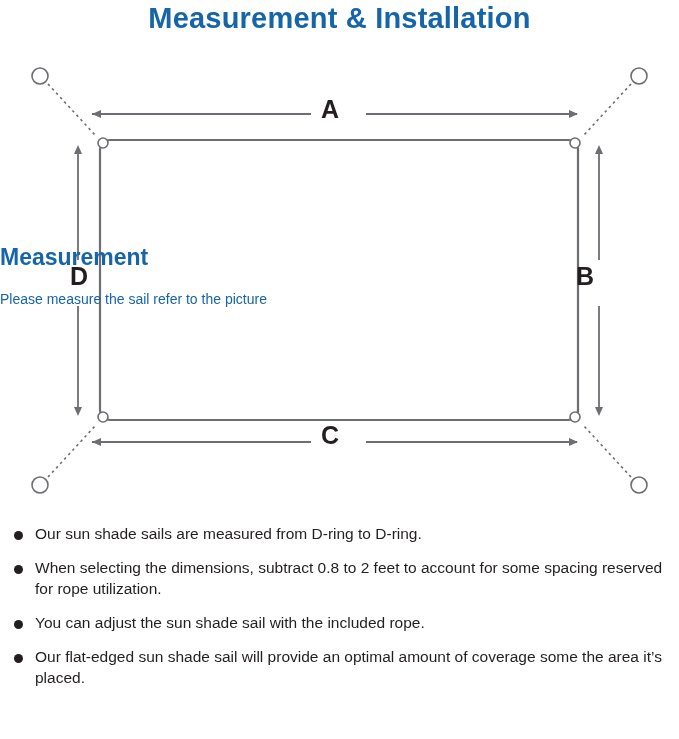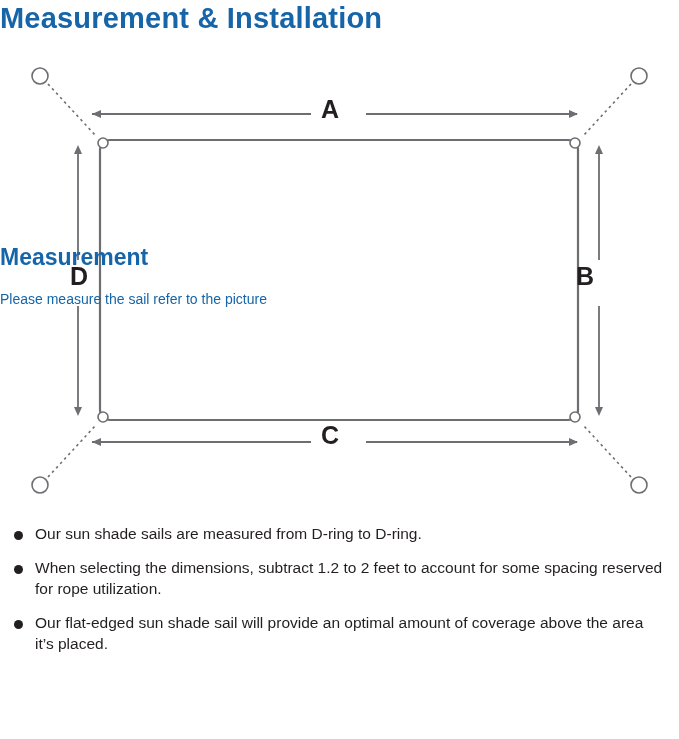--- a/index.html
+++ b/index.html
@@ -18,20 +18,21 @@
   .page {
     position: relative;
     width: 679px;
     height: 739px;
   }
   .title {
     position: absolute;
     top: 2px;
     left: 0;
     width: 679px;
+    text-align: center;
     font-size: 29px;
     font-weight: bold;
     color: #1565a8;
     letter-spacing: 0.2px;
   }
   .diagram {
     position: absolute;
     top: 48px;
     left: 0;
     width: 679px;
@@ -155,21 +156,25 @@
     <div class="letter letter-d">D</div>
   </div>
 
   <div class="notes">
     <div class="note">
       <span class="bullet"></span>
       <span class="note-text">Our sun shade sails are measured from D-ring to D-ring.</span>
     </div>
     <div class="note">
       <span class="bullet"></span>
-      <span class="note-text">When selecting the dimensions, subtract 1.2 to 2 feet to account for some spacing reserved for rope utilization.</span>
+      <span class="note-text">When selecting the dimensions, subtract 0.8 to 2 feet to account for some spacing reserved for rope utilization.</span>
     </div>
     <div class="note">
       <span class="bullet"></span>
-      <span class="note-text">Our flat-edged sun shade sail will provide an optimal amount of coverage above the area it’s placed.</span>
+      <span class="note-text">You can adjust the sun shade sail with the included rope.</span>
+    </div>
+    <div class="note">
+      <span class="bullet"></span>
+      <span class="note-text">Our flat-edged sun shade sail will provide an optimal amount of coverage some the area it’s placed.</span>
     </div>
   </div>
 
 </div>
 
 </body></html>

